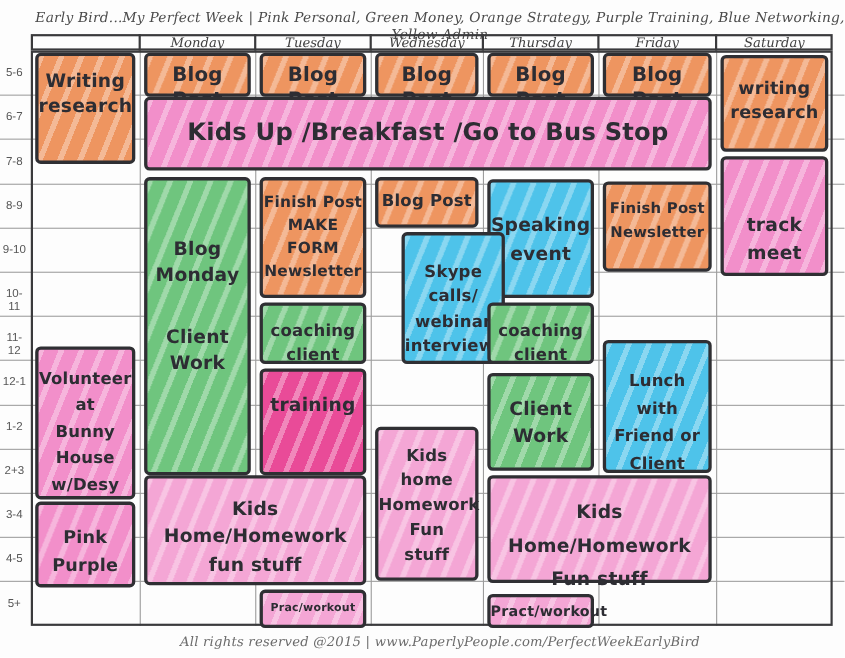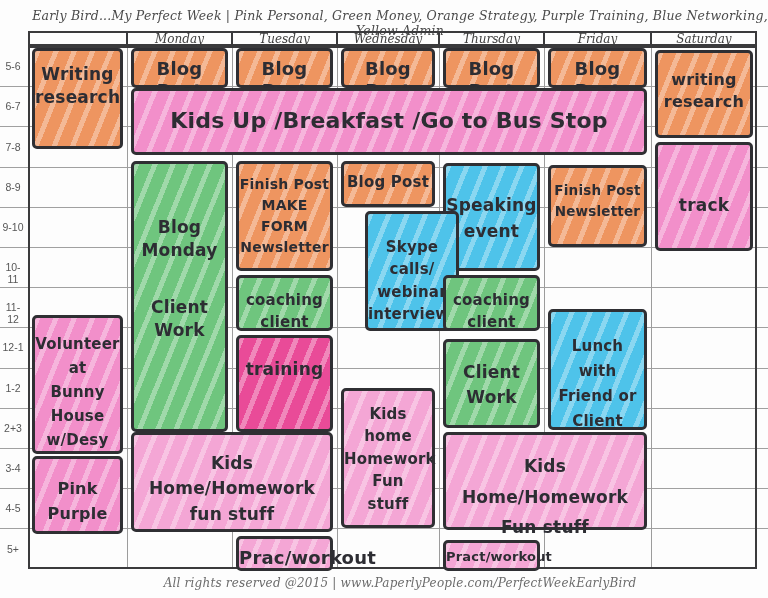--- a/index.html
+++ b/index.html
@@ -116,20 +116,21 @@
         </div>
       </div>
       <div class="event" style="--c: #f28fca; left: 131px; width: 516px; top: 88.21px; height: 66.33px;">
         <div class="lbl" style="top: 17px; font-size: 22px; line-height: 1.2;">
           <div>Kids Up /Breakfast /Go to Bus Stop</div>
         </div>
       </div>
       <div class="event" style="--c: #f28fca; left: 655px; width: 98px; top: 142.48px; height: 108.54px;">
         <div class="lbl" style="top: 48px; font-size: 17px; line-height: 1.45;">
           <div>track</div>
+          <div>meet</div>
         </div>
       </div>
       <div class="event" style="--c: #6fc57e; left: 131px; width: 97px; top: 160.57px; height: 271.35px;">
         <div class="lbl" style="top: 52px; font-size: 17px; line-height: 1.35;">
           <div>Blog</div>
           <div>Monday</div>
         </div>
         <div class="lbl" style="top: 132px; font-size: 17px; line-height: 1.35;">
           <div>Client</div>
           <div>Work</div>
@@ -227,21 +228,21 @@
           <div>Fun stuff</div>
         </div>
       </div>
       <div class="event" style="--c: #f28fca; left: 32px; width: 91px; top: 456.04px; height: 78.39px;">
         <div class="lbl" style="top: 18px; font-size: 16px; line-height: 1.55;">
           <div>Pink</div>
           <div>Purple</div>
         </div>
       </div>
       <div class="event" style="--c: #f4a6d5; left: 236px; width: 97px; top: 536.44px; height: 34.17px;">
-        <div class="lbl" style="top: 8px; font-size: 18px; line-height: 1.2;">
+        <div class="lbl" style="top: 8px; font-size: 10px; line-height: 1.2;">
           <div>Prac/workout</div>
         </div>
       </div>
       <div class="event" style="--c: #f4a6d5; left: 443px; width: 97px; top: 540.46px; height: 30.15px;">
         <div class="lbl" style="top: 6px; font-size: 13px; line-height: 1.2;">
           <div>Pract/workout</div>
         </div>
       </div>
     </div>
   <div class="footer script">All rights reserved @2015 | www.PaperlyPeople.com/PerfectWeekEarlyBird</div>

